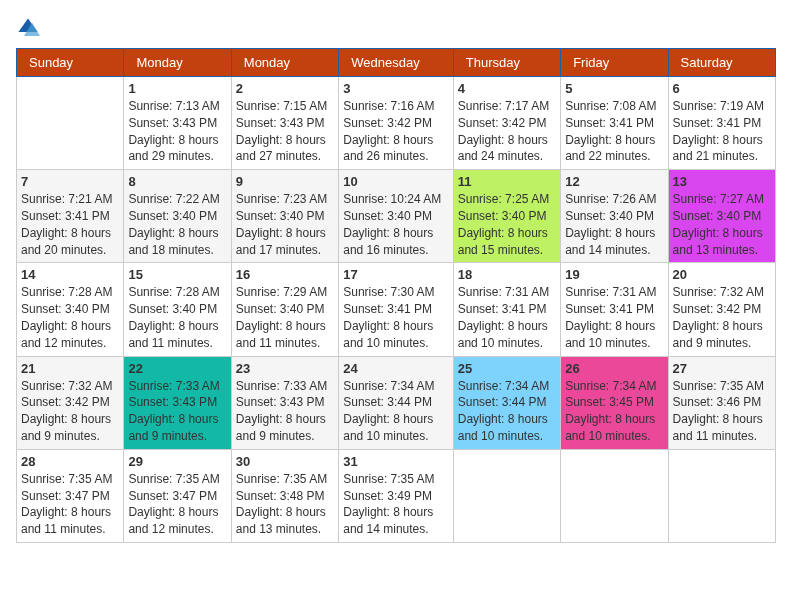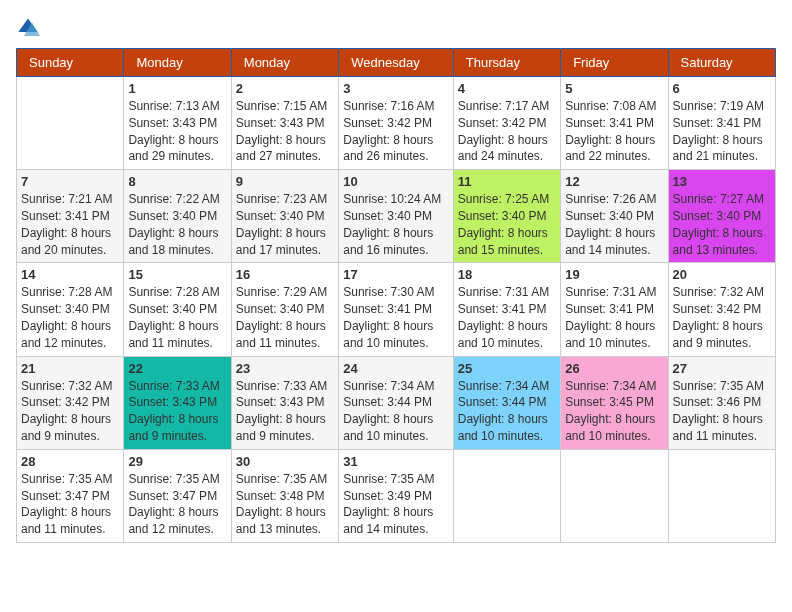--- a/index.html
+++ b/index.html
@@ -343,21 +343,21 @@
         </td>
         <td style="background: #7dd3fc;">
           <div class="day-number">25</div>
           <div class="day-info">
             <div>Sunrise: 7:34 AM</div>
             <div>Sunset: 3:44 PM</div>
             <div>Daylight: 8 hours</div>
             <div>and 10 minutes.</div>
           </div>
         </td>
-        <td style="background: #f9a8d4;">
+        <td style="background: #ec4899;">
           <div class="day-number">26</div>
           <div class="day-info">
             <div>Sunrise: 7:34 AM</div>
             <div>Sunset: 3:45 PM</div>
             <div>Daylight: 8 hours</div>
             <div>and 10 minutes.</div>
           </div>
         </td>
         <td style="background: rgb(245, 245, 245);">
           <div class="day-number">27</div>

